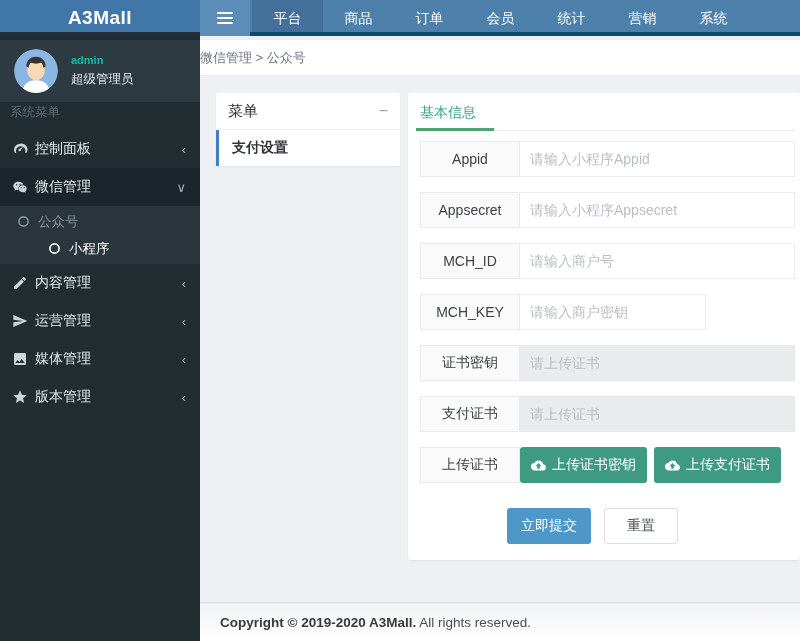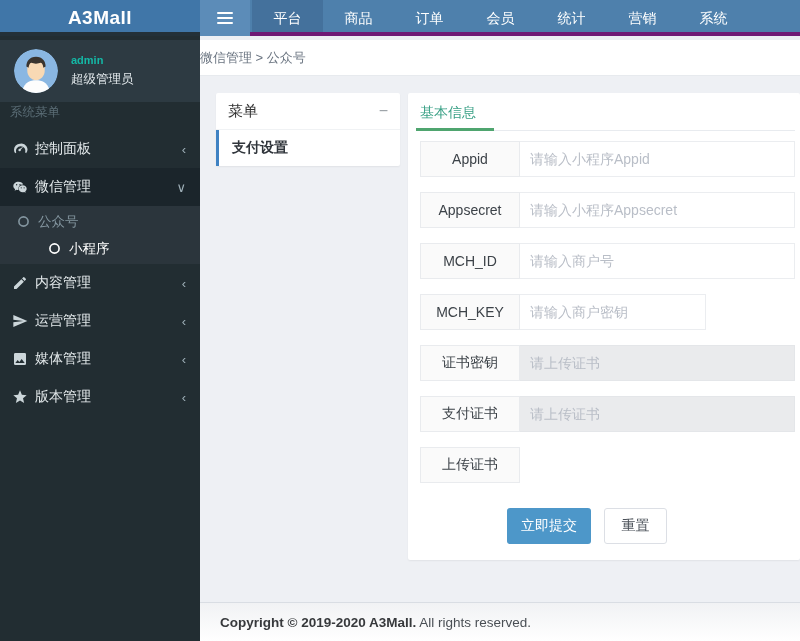--- a/index.html
+++ b/index.html
@@ -28,21 +28,21 @@
   .mi-icon svg { width:100%; height:100%; fill:currentColor; }
   .chev { margin-left:auto; color:#9fb0b8; font-size:13px; line-height:1; }
   .submenu { background:#2b353c; padding:2px 0; }
   .submenu-item { height:27px; display:flex; align-items:center; padding-left:17px;
                   font-size:13.5px; color:#8496a0; cursor:pointer; }
   .submenu-item .mi-icon { width:13px; height:13px; margin-right:8px; color:inherit; }
   .submenu-item.active { color:#fff;padding-left:48px; }
 
   
   .navbar { position:absolute; left:200px; top:0; width:600px; height:36px; background:#4e80ac;
-            border-bottom:4px solid #701a75; display:flex; }
+            border-bottom:4px solid #0c4a6e; display:flex; }
   .nav-toggle { width:50px; height:36px; background:#5c8cb8; display:flex; flex-direction:column;
                 justify-content:center; align-items:center; gap:3px; cursor:pointer; }
   .nav-toggle .bar { width:16px; height:2px; background:#fff; border-radius:1px; }
   .nav-items { display:flex; margin-left:2px; }
   .nav-item { width:71px; text-align:center; line-height:36px; color:#fff; font-size:14px; cursor:pointer; }
   .nav-item.active { background:#44719c; }
 
   
   .breadcrumb-bar { position:absolute; left:200px; top:40px; width:600px; height:36px; background:#fff;
                     border-bottom:1px solid #e7eaee; line-height:36px; 
@@ -75,21 +75,21 @@
   .form-input.short { flex:none; width:186px; }
   .form-input:disabled { background:#eaebed; border-color:#e4e6e9; }
   .upload-buttons { display:flex; gap:7px; }
   .btn-upload { display:flex; align-items:center; gap:6px; padding:0 11px; background:#3e9b81;
                 color:#fff; border:none; border-radius:3px; font-size:14px; height:36px;
                 cursor:pointer; font-family:inherit; }
   .btn-upload svg { width:15px; height:15px; fill:#fff; }
   .submit-row { margin-top:25px; margin-left:87px; display:flex; gap:13px; }
   .btn-primary { width:84px; height:36px; background:#4d97c9; color:#fff; border:none;
                  border-radius:3px; font-size:14px; cursor:pointer; font-family:inherit; }
-  .btn-default { width:63px; height:36px; background:#fff; border:1px solid #dcdfe5;
+  .btn-default { width:74px; height:36px; background:#fff; border:1px solid #dcdfe5;
                  border-radius:3px; color:#4a5058; font-size:14px; cursor:pointer; font-family:inherit; }
 
   
   .footer { position:absolute; left:200px; top:602px; width:600px; height:39px;
             background:linear-gradient(#f1f2f4,#ffffff); border-top:1px solid #d9dde3;
             display:flex; align-items:center; padding-left:20px; font-size:13.5px; color:#4a4f55; }
   .footer .bold { font-weight:bold; color:#37393c; white-space:pre; }
   .footer .rest { white-space:pre; }
 </style>
 </head>
@@ -261,20 +261,34 @@
         <input class="form-input" type="text" disabled="" placeholder="请上传证书" style="">
       </div>
 
       <div class="form-row">
         <div class="form-label">支付证书</div>
         <input class="form-input" type="text" disabled="" placeholder="请上传证书" style="">
       </div>
 
       <div class="form-row">
         <div class="form-label">上传证书</div>
+        <div class="upload-buttons">
+          <button class="btn-upload">
+            <svg viewBox="0 0 24 24">
+                <path d="M19.35 10.04A7.49 7.49 0 0 0 12 4C9.11 4 6.6 5.64 5.35 8.04A5.994 5.994 0 0 0 0 14c0 3.31 2.69 6 6 6h13c2.76 0 5-2.24 5-5 0-2.64-2.05-4.78-4.65-4.96zM14 13v4h-4v-4H7l5-5 5 5h-3z"></path>
+              </svg>
+            <span>上传证书密钥</span>
+          </button>
+          <button class="btn-upload">
+            <svg viewBox="0 0 24 24">
+                <path d="M19.35 10.04A7.49 7.49 0 0 0 12 4C9.11 4 6.6 5.64 5.35 8.04A5.994 5.994 0 0 0 0 14c0 3.31 2.69 6 6 6h13c2.76 0 5-2.24 5-5 0-2.64-2.05-4.78-4.65-4.96zM14 13v4h-4v-4H7l5-5 5 5h-3z"></path>
+              </svg>
+            <span>上传支付证书</span>
+          </button>
+        </div>
       </div>
 
       <div class="submit-row">
         <button class="btn-primary">立即提交</button>
         <button class="btn-default">重置</button>
       </div>
     </div>
 
   </div>
 

